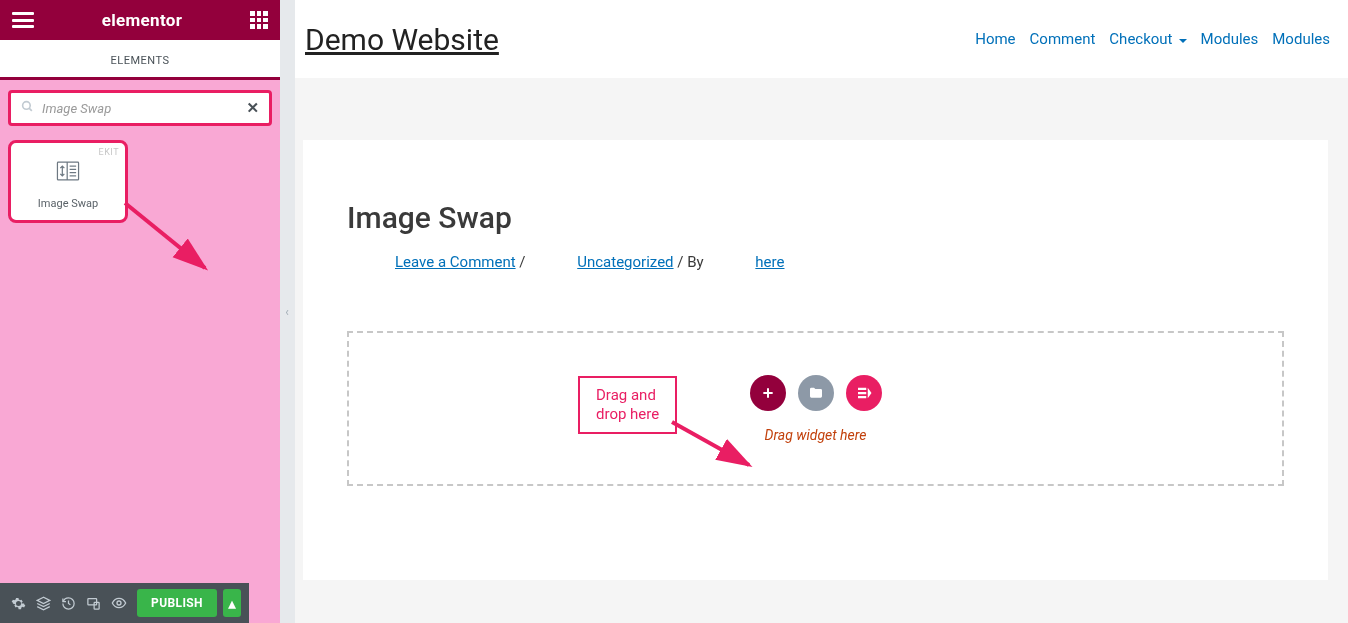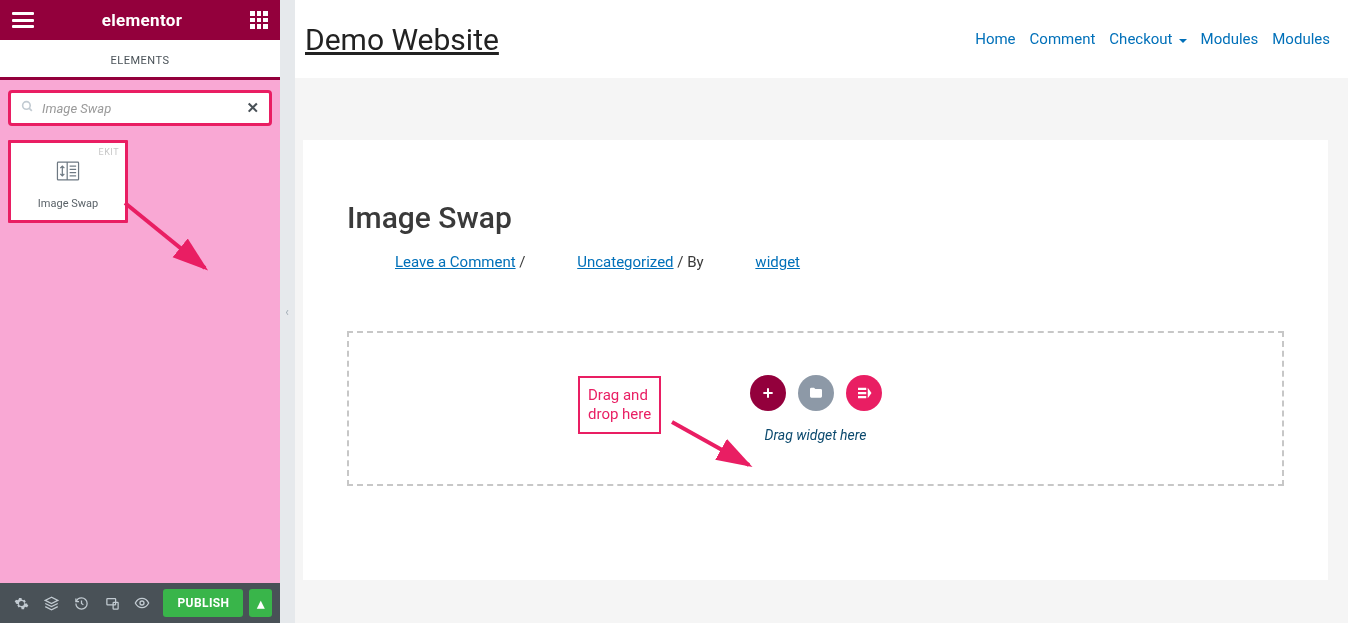--- a/index.html
+++ b/index.html
@@ -19,26 +19,26 @@
 .tab.active { color:#495157; }
 .tab.active::after { content:""; position:absolute; bottom:0; left:0; right:0; height:3px; background:#93003c; }
 
 .search-wrap { padding:10px 8px 6px; }
 .search-box { background:#fff; border:3px solid #e91e63; border-radius:4px; height:36px; display:flex; align-items:center; padding:0 10px; gap:8px; }
 .search-box input { flex:1; border:none; outline:none; font-style:italic; font-size:13px; color:#9a9a9a; }
 .search-box .mag { color:#c2cbd2; font-size:14px; }
 .search-box .clear { color:#495157; font-weight:700; cursor:pointer; font-size:15px; }
 
 .widget-list { padding:8px; }
-.widget-card { width:120px; background:#fff; border:3px solid #e91e63; border-radius:1px; padding:14px 8px 10px; text-align:center; position:relative; cursor:grab; }
+.widget-card { width:120px; background:#fff; border:3px solid #e91e63; border-radius:8px; padding:14px 8px 10px; text-align:center; position:relative; cursor:grab; }
 .widget-card .badge { position:absolute; top:4px; right:6px; font-size:9px; letter-spacing:.5px; color:#c7c7c7; }
 .widget-card .icon-slot { margin:0 auto 12px; width:28px; height:28px; display:flex; align-items:center; justify-content:center; }
 .widget-card .wlabel { font-size:11px; color:#5a6268; }
 
-.bottom-bar { position:absolute; bottom:0; left:0; width:280px; height:40px; background:#495157; display:flex; align-items:center; padding:0 8px; gap:4px; }
+.bottom-bar { position:absolute; bottom:0; left:0; width:249px; height:40px; background:#495157; display:flex; align-items:center; padding:0 8px; gap:4px; }
 .bb-btn { width:28px; height:28px; display:flex; align-items:center; justify-content:center; color:#c2cbd2; cursor:pointer; border-radius:3px; }
 .bb-spacer { flex:1; }
 .publish-btn { background:#39b54a; color:#fff; font-size:12px; font-weight:700; letter-spacing:.4px; border:none; height:28px; padding:0 14px; border-radius:3px; cursor:pointer; }
 .publish-caret { background:#39b54a; color:#fff; width:24px; height:28px; display:flex; align-items:center; justify-content:center; border-radius:3px; margin-left:2px; cursor:pointer; }
 
 
 .collapse-handle { position:absolute; left:280px; top:292px; width:14px; height:40px; background:#e6e9ec; display:flex; align-items:center; justify-content:center; border-radius:0 4px 4px 0; cursor:pointer; }
 .collapse-handle span { color:#a4afb7; font-size:12px; }
 
 
@@ -53,24 +53,24 @@
 .page-title { font-size:30px; color:#3a3a3a; font-weight:500; margin-bottom:18px; }
 .meta { font-size:15px; color:#3a3a3a; margin-bottom:60px; }
 .meta a { color:#0170b9; text-decoration:underline;margin-left:48px; }
 
 .dropzone { border:2px dashed #c7c7c7; height:155px; display:flex; flex-direction:column; align-items:center; justify-content:center; gap:16px; }
 .dz-buttons { display:flex; gap:12px; }
 .dz-circle { width:36px; height:36px; border-radius:50%; display:flex; align-items:center; justify-content:center; cursor:pointer; color:#fff; font-size:18px; }
 .dz-add { background:#93003c; }
 .dz-folder { background:#8d99a7; }
 .dz-ekit { background:#e91e63; font-weight:700; font-size:14px; }
-.dz-hint { font-style:italic; color:#0c4a6e; font-size:14px; }
-
-
-.annotation-box { position:absolute; border:2px solid #e91e63; background:#fff; color:#e91e63; font-size:15px; padding:8px 8px; line-height:1.25; }
+.dz-hint { font-style:italic; color:#c2410c; font-size:14px; }
+
+
+.annotation-box { position:absolute; border:2px solid #e91e63; background:#fff; color:#e91e63; font-size:15px; padding:8px 16px; line-height:1.25; }
 .arrow { position:absolute; pointer-events:none; }
 </style>
 </head>
 <body>
 
 <aside class="sidebar">
   <div class="sidebar-header">
     <div class="hamburger">
         <span></span>
         <span></span>
@@ -171,21 +171,21 @@
       <a>Comment</a>
       <a class="has-sub">Checkout</a>
       <a>Modules</a>
       <a>Modules</a>
     </nav>
   </header>
 
   <article class="page-card">
     <h2 class="page-title">Image Swap</h2>
     <p class="meta">
-      <a>Leave a Comment</a><span> / </span><a>Uncategorized</a><span> / By </span><a>widget</a>
+      <a>Leave a Comment</a><span> / </span><a>Uncategorized</a><span> / By </span><a>here</a>
     </p>
     <div class="dropzone">
       <div class="dz-buttons">
         <div class="dz-circle dz-add">
           <svg width="16" height="16" viewBox="0 0 24 24" stroke="#fff" stroke-width="3">
               <line x1="12" y1="5" x2="12" y2="19"></line>
               <line x1="5" y1="12" x2="19" y2="12"></line>
             </svg>
         </div>
         <div class="dz-circle dz-folder">

